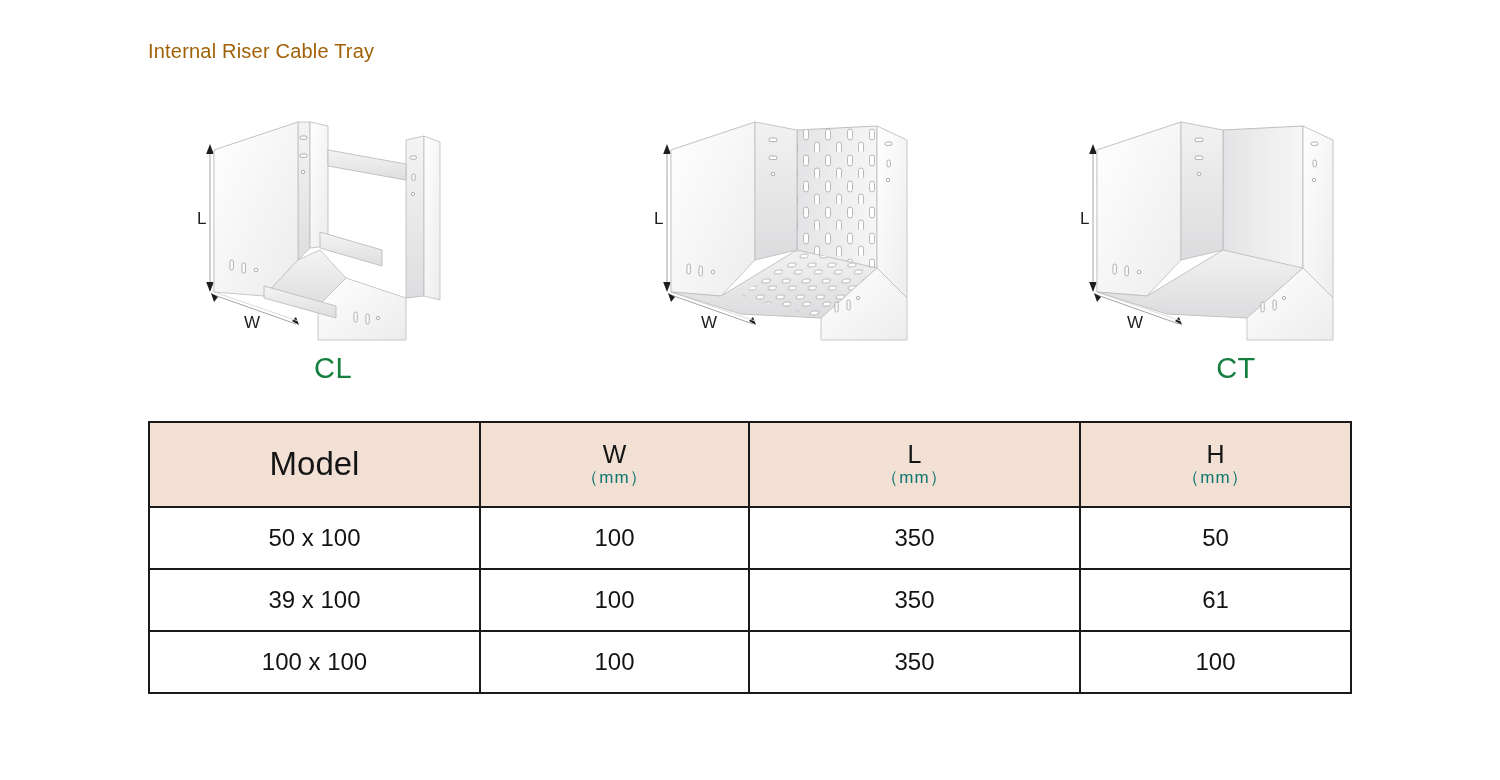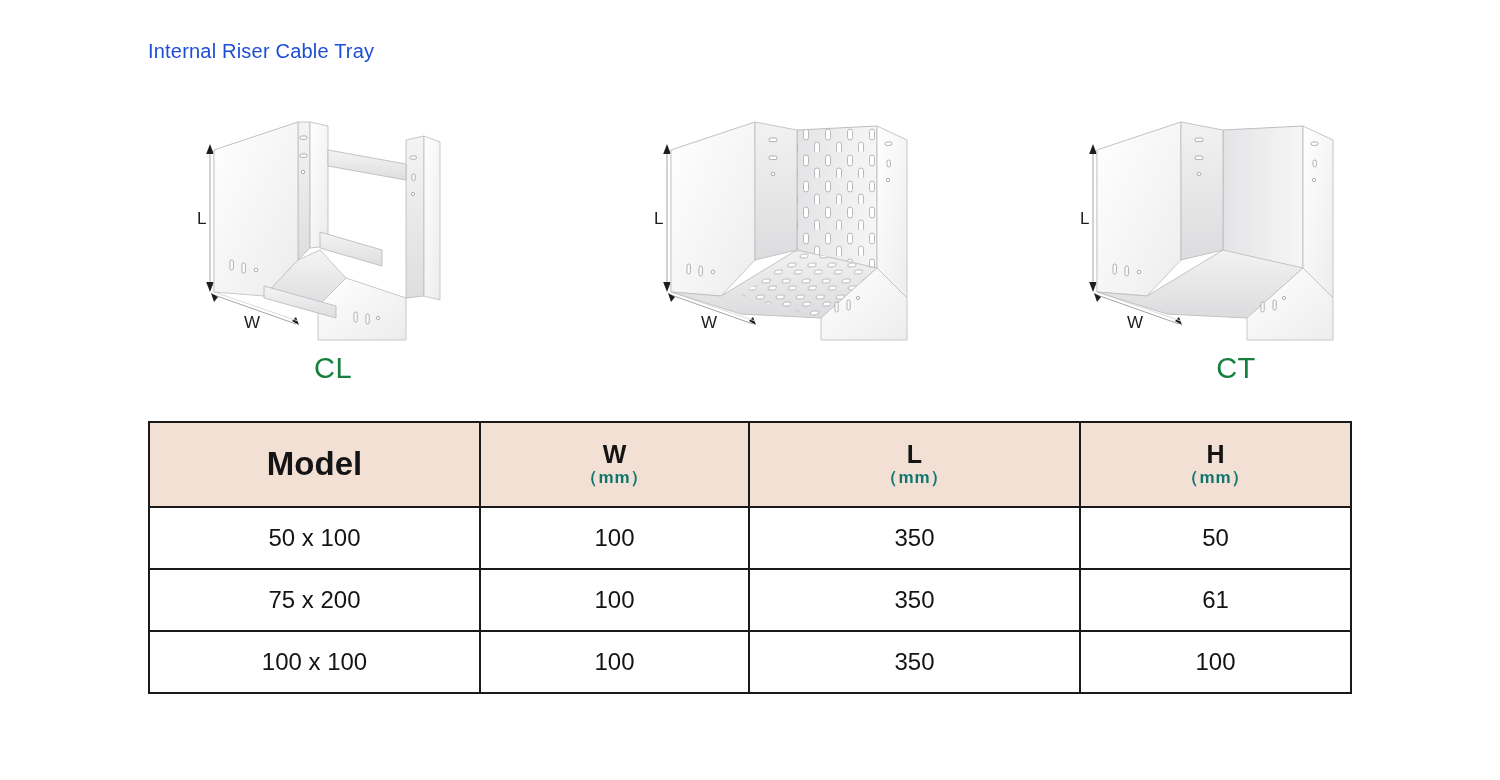--- a/index.html
+++ b/index.html
@@ -17,21 +17,21 @@
   }
 
   
   #page-title {
     position: absolute;
     left: 148px;
     top: 40px;
     font-size: 20px;
     font-weight: 400;
     letter-spacing: 0.2px;
-    color: #1d4ed8;
+    color: #a16207;
     white-space: nowrap;
   }
 
   
   #diagram-gallery {
     position: absolute;
     left: 0;
     top: 100px;
     width: 1500px;
     height: 300px;
@@ -75,21 +75,21 @@
   }
   #spec-table td, #spec-table th {
     border: 2px solid #1a1a1a;
     text-align: center;
     vertical-align: middle;
     padding: 0;
   }
   thead th {
     background: #f2e0d5;
     height: 83px;
-    font-weight: 700;
+    font-weight: 400;
   }
   .col-model { width: 331px; }
   .col-w     { width: 269px; }
   .col-l     { width: 331px; }
   .col-h     { width: 271px; }
 
   .head-model {
     font-size: 33px;
     color: #141414;
     line-height: 1.05;
@@ -373,21 +373,21 @@
     </tr>
   </thead>
   <tbody>
     <tr>
       <td>50 x 100</td>
       <td>100</td>
       <td>350</td>
       <td>50</td>
     </tr>
     <tr>
-      <td>75 x 200</td>
+      <td>39 x 100</td>
       <td>100</td>
       <td>350</td>
       <td>61</td>
     </tr>
     <tr>
       <td>100 x 100</td>
       <td>100</td>
       <td>350</td>
       <td>100</td>
     </tr>

